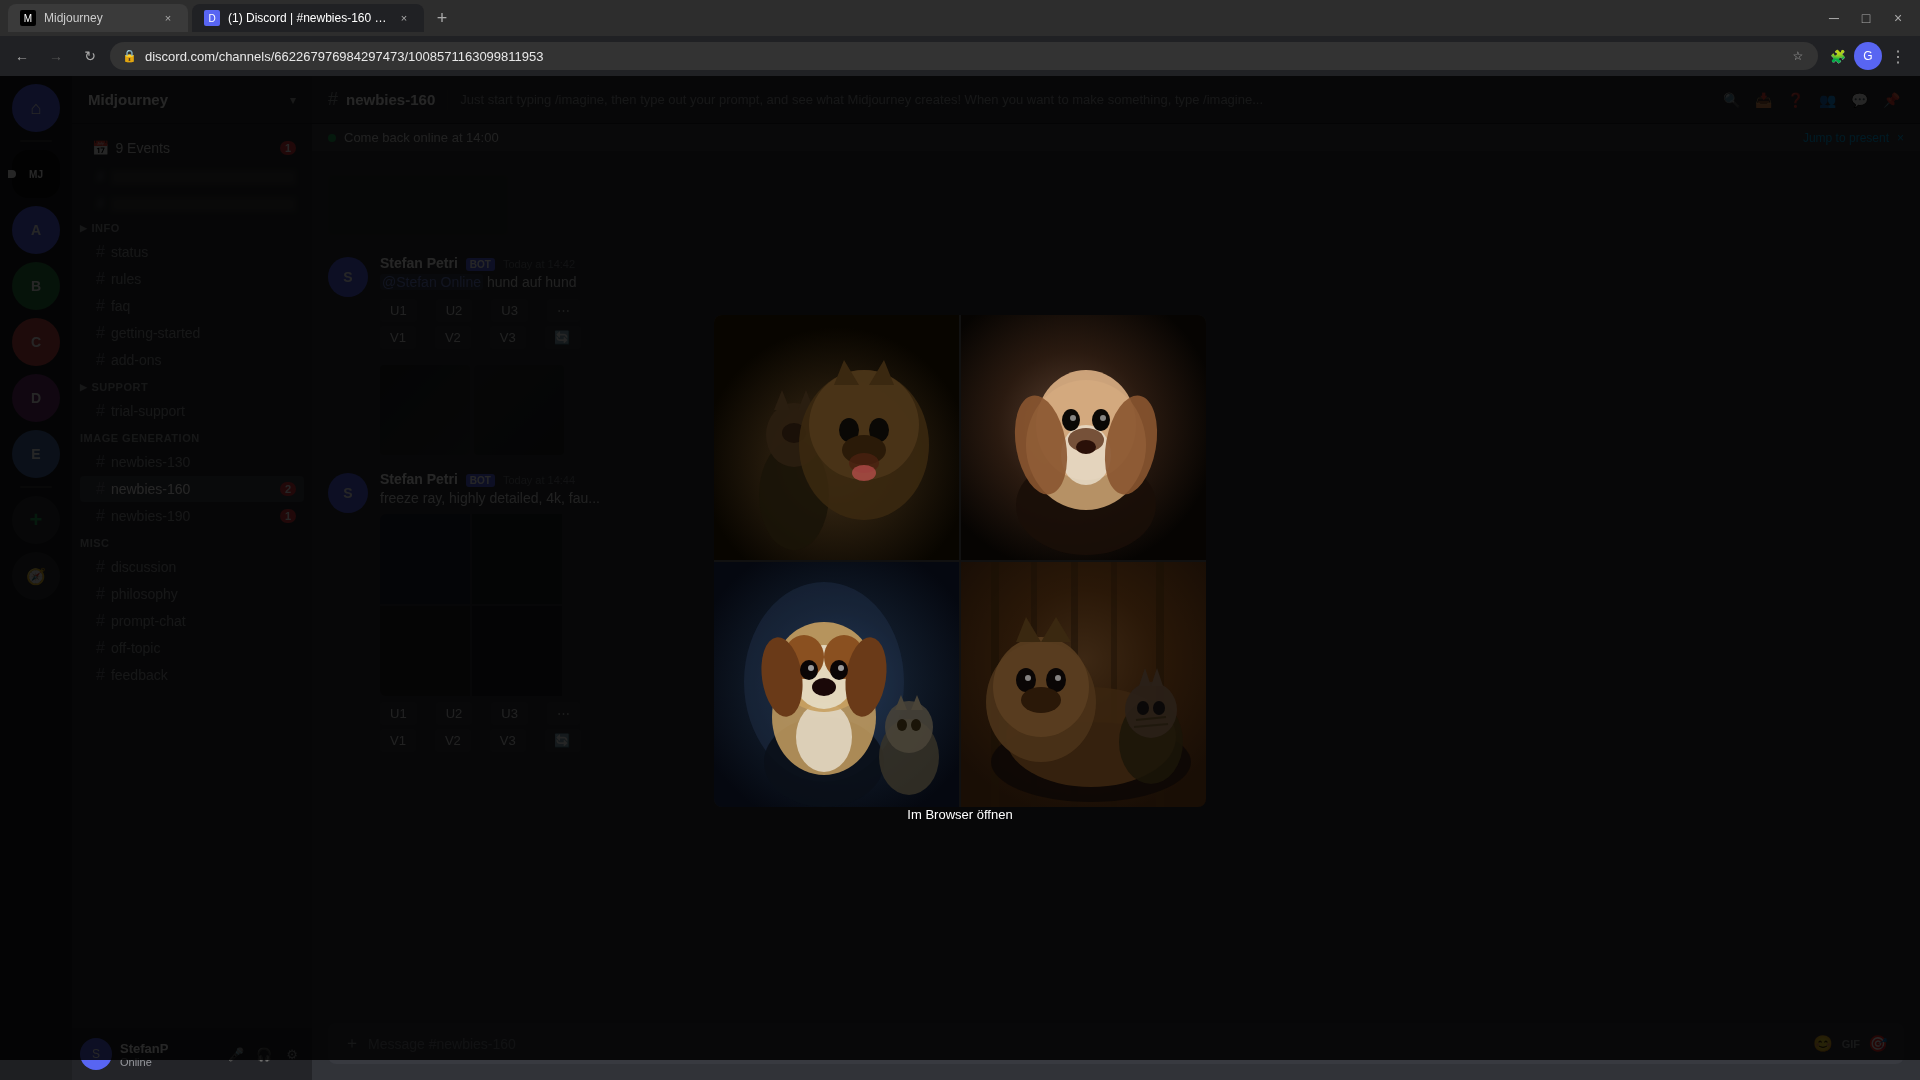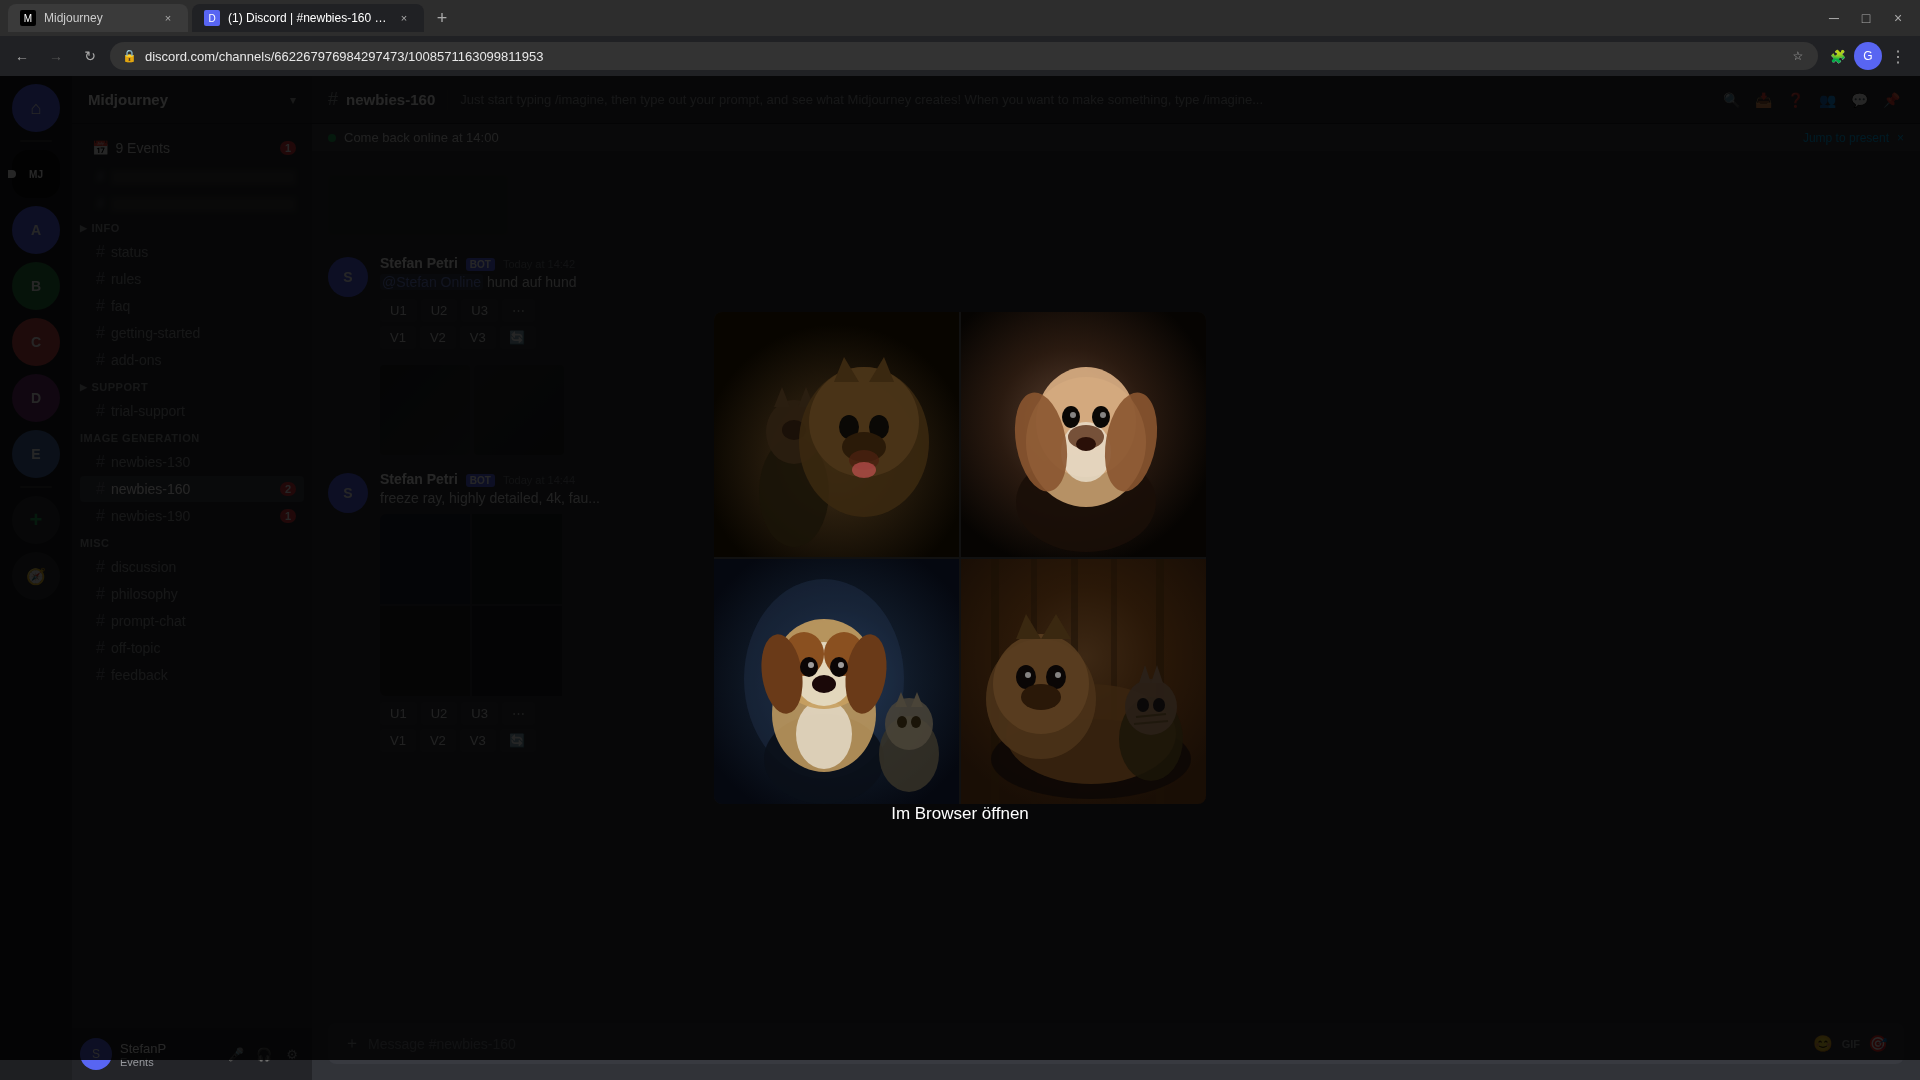--- a/index.html
+++ b/index.html
@@ -51,21 +51,21 @@
     .channel-hash { font-size: 16px; color: #6d6f78; }
     .channel-name { flex: 1; font-size: 14px; }
     .channel-badge { background: #da373c; color: white; font-size: 11px; font-weight: 700; border-radius: 8px; padding: 1px 5px; min-width: 16px; text-align: center; }
     .events-item { display: flex; align-items: center; padding: 4px 8px 4px 16px; margin: 1px 8px; cursor: pointer; gap: 6px; color: #96989d; font-size: 14px; }
     .events-icon { font-size: 14px; }
 
     
     .user-area { height: 52px; background: #232428; display: flex; align-items: center; padding: 0 8px; gap: 8px; }
     .user-avatar { width: 32px; height: 32px; border-radius: 50%; background: #5865f2; display: flex; align-items: center; justify-content: center; font-size: 12px; color: white; }
     .user-info { flex: 1; }
-    .user-name { font-size: 13px; font-weight: 400; color: #fff; }
+    .user-name { font-size: 13px; font-weight: 700; color: #fff; }
     .user-status { font-size: 11px; color: #96989d; }
     .user-controls { display: flex; gap: 4px; }
     .user-ctrl-btn { width: 24px; height: 24px; border-radius: 4px; display: flex; align-items: center; justify-content: center; color: #96989d; font-size: 13px; cursor: pointer; }
 
     
     .main-content { flex: 1; background: #313338; display: flex; flex-direction: column; overflow: hidden; }
     .main-header { height: 48px; border-bottom: 1px solid #1e1f22; display: flex; align-items: center; padding: 0 16px; gap: 8px; flex-shrink: 0; }
     .main-hash { font-size: 18px; color: #96989d; }
     .main-channel-name { font-size: 15px; font-weight: 600; color: #fff; }
     .main-divider { width: 1px; height: 20px; background: #3a3a3a; margin: 0 4px; }
@@ -88,31 +88,31 @@
     .message { display: flex; gap: 12px; padding: 4px 0; }
     .msg-avatar { width: 40px; height: 40px; border-radius: 50%; flex-shrink: 0; display: flex; align-items: center; justify-content: center; font-size: 14px; font-weight: bold; color: white; margin-top: 2px; }
     .msg-content { flex: 1; }
     .msg-header { display: flex; align-items: baseline; gap: 8px; margin-bottom: 2px; }
     .msg-username { font-size: 14px; font-weight: 600; color: #fff; }
     .msg-timestamp { font-size: 11px; color: #72767d; }
     .msg-text { font-size: 14px; color: #dcddde; line-height: 1.4; }
     .msg-mention { color: #7289da; background: rgba(114,137,218,0.15); border-radius: 3px; padding: 0 2px; }
 
     
-    .action-row { display: flex; gap: 4px; margin-top: 4px; flex-wrap: wrap; }
+    .action-row { display: flex; gap: 19px; margin-top: 4px; flex-wrap: wrap; }
     .action-btn { background: #383a40; border: none; border-radius: 4px; padding: 4px 10px; font-size: 13px; color: #dcddde; cursor: pointer; display: flex; align-items: center; gap: 4px; }
 
     
     .image-overlay { position: fixed; top: 76px; left: 0; right: 0; bottom: 20px; background: rgba(0,0,0,0.85); display: flex; align-items: center; justify-content: center; z-index: 100; }
     .overlay-inner { position: relative; display: flex; flex-direction: column; align-items: center; }
     .large-image-grid { display: grid; grid-template-columns: 1fr 1fr; gap: 2px; background: #111; }
     .large-img-cell { width: 245px; height: 245px; overflow: hidden; position: relative; }
 
     
-    .overlay-label { color: #fff; font-size: 17px; margin-top: 0; cursor: pointer; }
+    .overlay-label { color: #fff; font-size: 13px; margin-top: 0; cursor: pointer; }
 
     
     .blurred { filter: blur(2px); opacity: 0.7; }
 
     
     .chat-input-area { padding: 0 16px 16px; flex-shrink: 0; }
     .chat-input-box { background: #383a40; border-radius: 8px; padding: 10px 16px; display: flex; align-items: center; gap: 8px; }
     .chat-input-text { flex: 1; font-size: 14px; color: #72767d; }
     .chat-input-icon { color: #96989d; font-size: 16px; cursor: pointer; }
 
@@ -280,21 +280,21 @@
       <div class="channel-item">
         <span class="channel-hash">#</span>
         <span class="channel-name">feedback</span>
       </div>
     </div>
 
     <div class="user-area">
       <div class="user-avatar">S</div>
       <div class="user-info">
         <div class="user-name">StefanP</div>
-        <div class="user-status">Events</div>
+        <div class="user-status">Online</div>
       </div>
       <div class="user-controls">
         <div class="user-ctrl-btn">🎤</div>
         <div class="user-ctrl-btn">🎧</div>
         <div class="user-ctrl-btn">⚙</div>
       </div>
     </div>
   </div>
 
   <div class="main-content">

